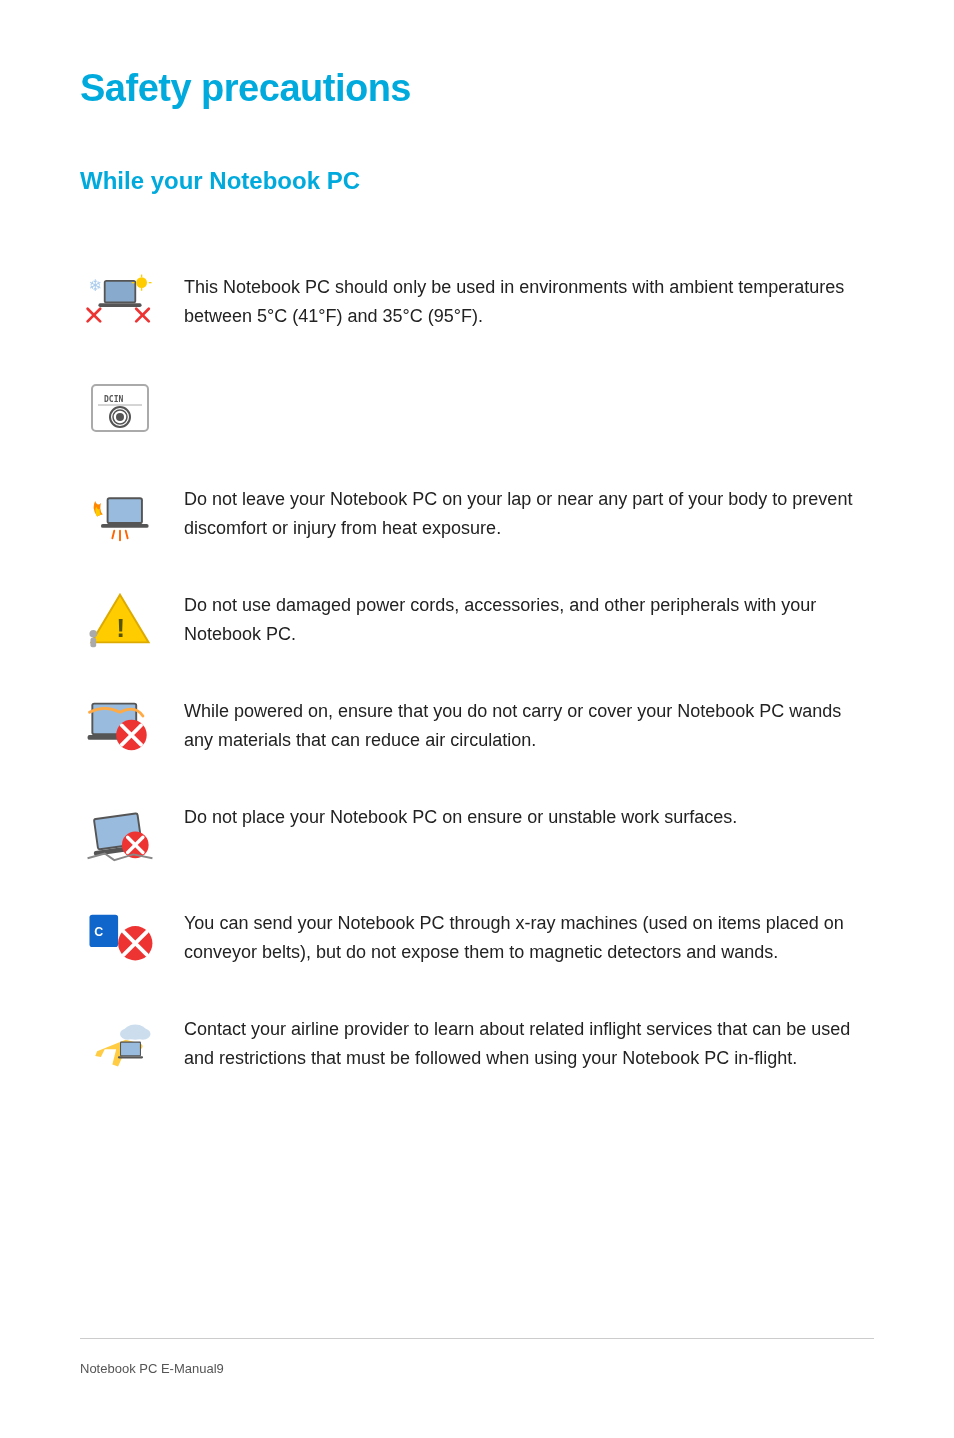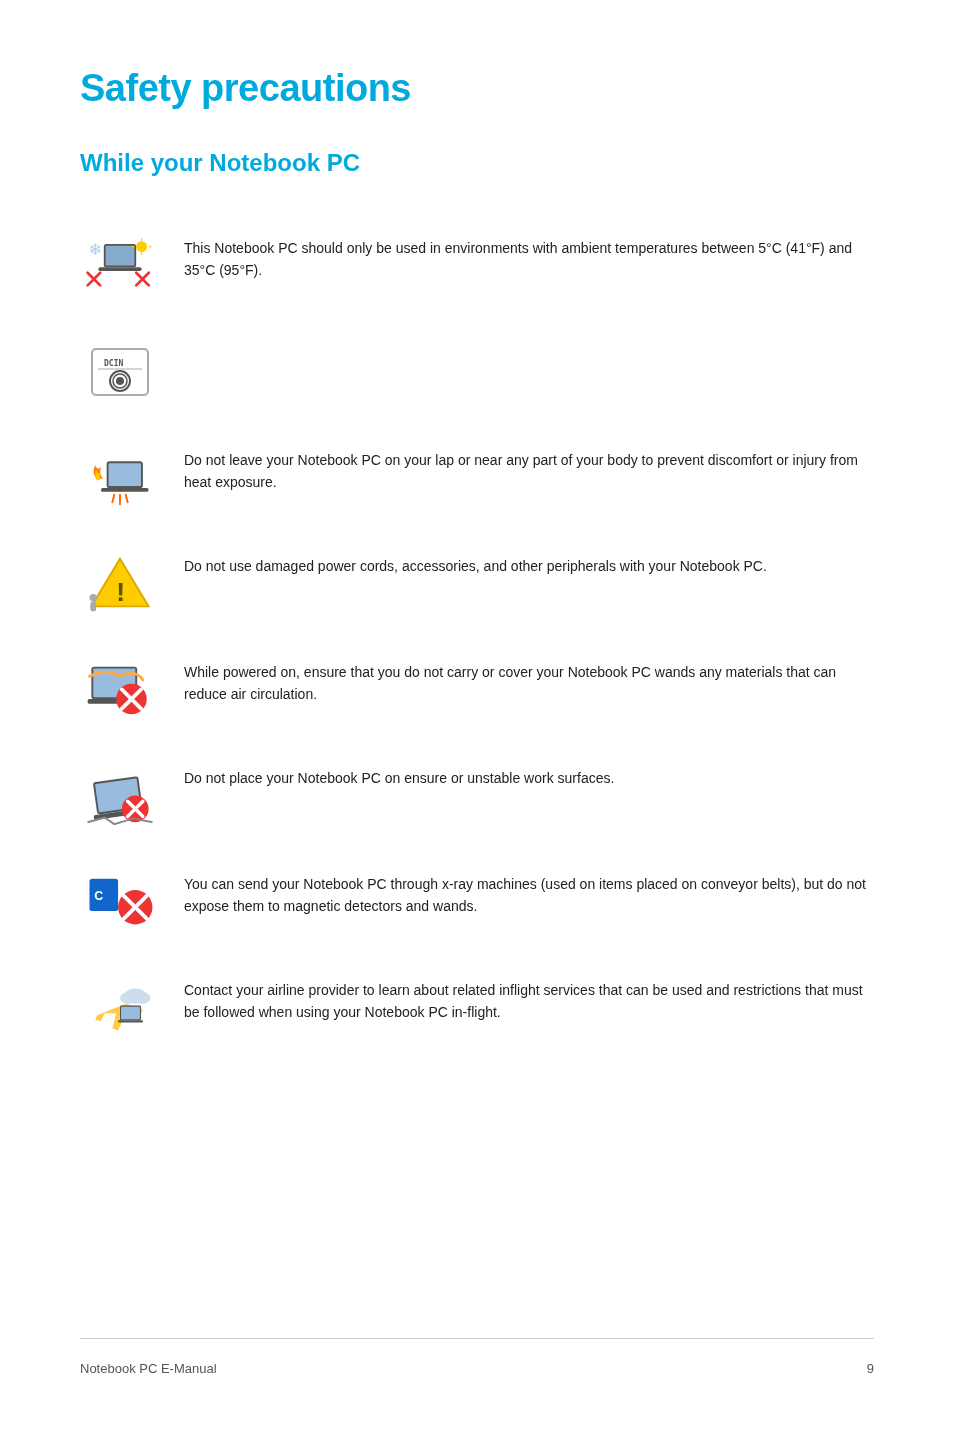--- a/index.html
+++ b/index.html
@@ -13,20 +13,21 @@
     }
 
     .page-container {
       width: 954px;
       min-height: 1438px;
       background: #ffffff;
       position: relative;
       padding: 60px 80px 60px 80px;
       display: flex;
       flex-direction: column;
+      gap: 18px;
     }
 
     .main-title {
       font-size: 38px;
       font-weight: 700;
       color: #00aadd;
       margin-bottom: 28px;
       letter-spacing: -0.5px;
     }
 
@@ -61,32 +62,31 @@
       flex-shrink: 0;
     }
 
     .icon-svg {
       width: 72px;
       height: 62px;
     }
 
     .item-text {
       flex: 1;
-      font-size: 14px;
+      font-size: 18px;
       color: #222222;
       line-height: 1.6;
       padding-top: 6px;
     }
 
     .footer {
       margin-top: auto;
       padding-top: 20px;
       border-top: 1px solid #cccccc;
       display: flex;
-      justify-content: space-between;
       align-items: center;
       font-size: 13px;
       color: #555555;
     }
   </style>
 </head>
 <body>
 
 <div class="page-container">
 

